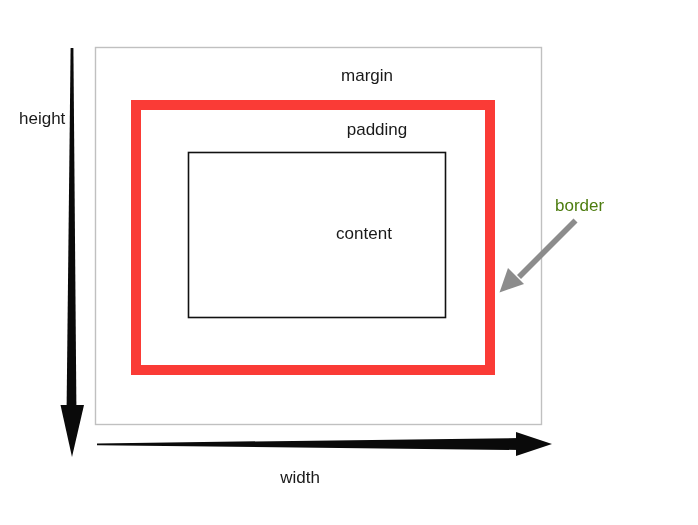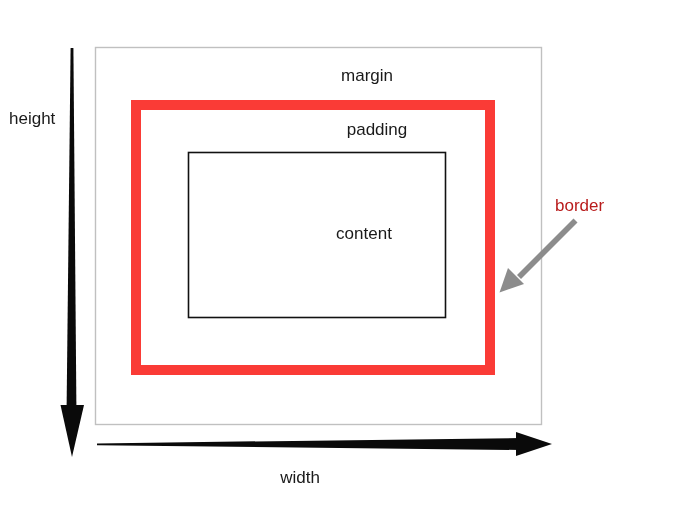--- a/index.html
+++ b/index.html
@@ -44,34 +44,34 @@
     text-align: center;
     transform: translateX(28px);
   }
   #label-content {
     left: 0; right: 0;
     top: 225px;
     text-align: center;
     transform: translateX(15px);
   }
   #label-height {
-    left: 9px;
+    left: 19px;
     top: 110px;
     text-align: right;
   }
   #label-width {
     left: 0; right: 0;
     top: 469px;
     text-align: center;
     transform: translateX(-49px);
   }
   #label-border {
     left: 555px;
     top: 197px;
-    color: #b91c1c;
+    color: #4d7c0f;
   }
   #watermark {
     position: absolute;
     right: 14px;
     bottom: 8px;
     color: #c9c9c9;
     font-size: 14px;
     letter-spacing: 0.5px;
     white-space: nowrap;
     font-family: "Liberation Sans", sans-serif;

